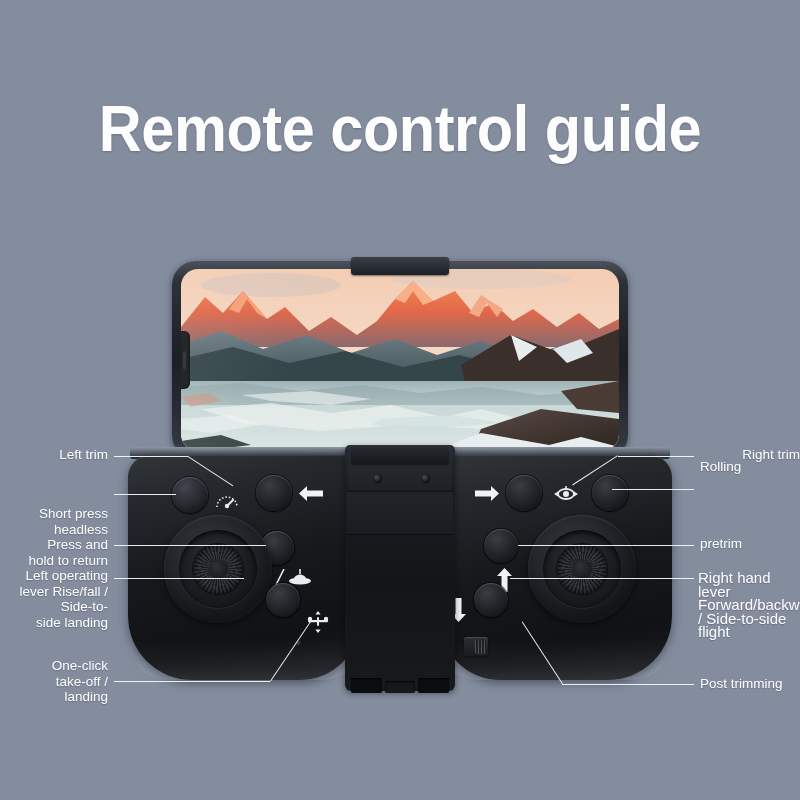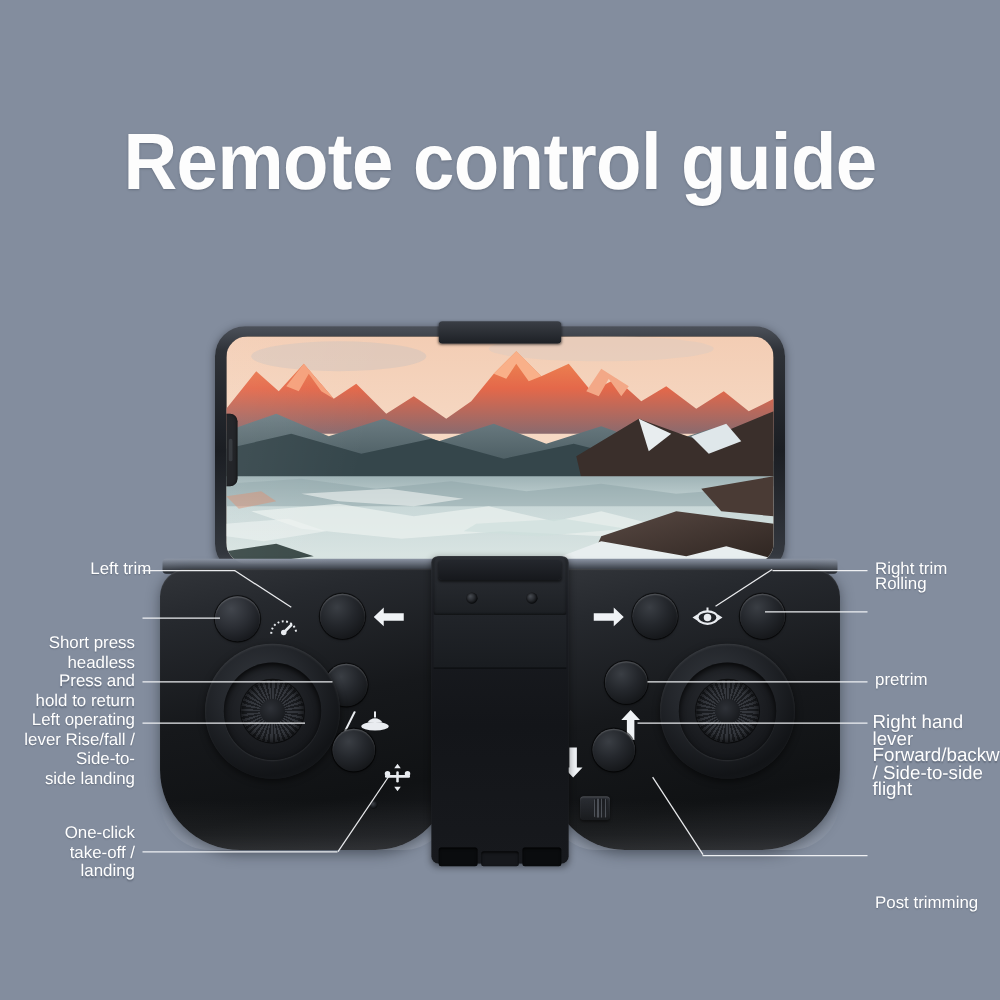--- a/index.html
+++ b/index.html
@@ -387,21 +387,21 @@
       </div>
       <div class="center-band"></div>
       <div class="center-foot">
         <div class="foot-seg"></div>
         <div class="foot-seg mid"></div>
         <div class="foot-seg"></div>
       </div>
     </div>
   </div>
 
-  <div class="lbl right-al" style="left:13px; top:447px; width:108px;">Left trim</div>
+  <div class="lbl right-al" style="left:0; top:447px; width:108px;">Left trim</div>
   <div class="lead" style="left:114px; top:456px; width:74px;"></div>
   <div class="lead-d" style="left:188px; top:456px; width:54px; transform:rotate(33deg);"></div>
 
   <div class="lead" style="left:114px; top:494px; width:62px;"></div>
 
   <div class="lbl right-al" style="left:0; top:506px; width:108px;">Short press
 headless
 Press and
 hold to return</div>
   <div class="lead" style="left:114px; top:545px; width:152px;"></div>
@@ -411,32 +411,32 @@
 Side-to-
 side landing</div>
   <div class="lead" style="left:114px; top:578px; width:130px;"></div>
 
   <div class="lbl right-al" style="left:0; top:658px; width:108px;">One-click
 take-off /
 landing</div>
   <div class="lead" style="left:114px; top:681px; width:156px;"></div>
   <div class="lead-d" style="left:270px; top:681px; width:72px; transform:rotate(-56deg);"></div>
 
-  <div class="lbl left-al" style="left:700px; top:447px; width:100px;">Right trim</div>
+  <div class="lbl left-al" style="left:700px; top:447px; width:100px;text-align:right;">Right trim</div>
   <div class="lead" style="left:618px; top:456px; width:76px;"></div>
   <div class="lead-d" style="left:618px; top:456px; width:54px; transform:rotate(147deg);"></div>
 
   <div class="lbl left-al" style="left:700px; top:459px; width:100px;">Rolling</div>
   <div class="lead" style="left:612px; top:489px; width:82px;"></div>
 
   <div class="lbl left-al" style="left:700px; top:536px; width:100px;">pretrim</div>
   <div class="lead" style="left:518px; top:545px; width:176px;"></div>
 
   <div class="lbl left-al small" style="left:698px; top:571px; width:102px;">Right hand lever
 Forward/backward
 / Side-to-side flight</div>
   <div class="lead" style="left:510px; top:578px; width:184px;"></div>
 
-  <div class="lbl left-al" style="left:700px; top:676px; width:100px;margin-top:38px;">Post trimming</div>
+  <div class="lbl left-al" style="left:700px; top:676px; width:100px;">Post trimming</div>
   <div class="lead" style="left:562px; top:684px; width:132px;"></div>
   <div class="lead-d" style="left:562px; top:684px; width:74px; transform:rotate(-123deg);"></div>
 
 </div>
 
 </body></html>

